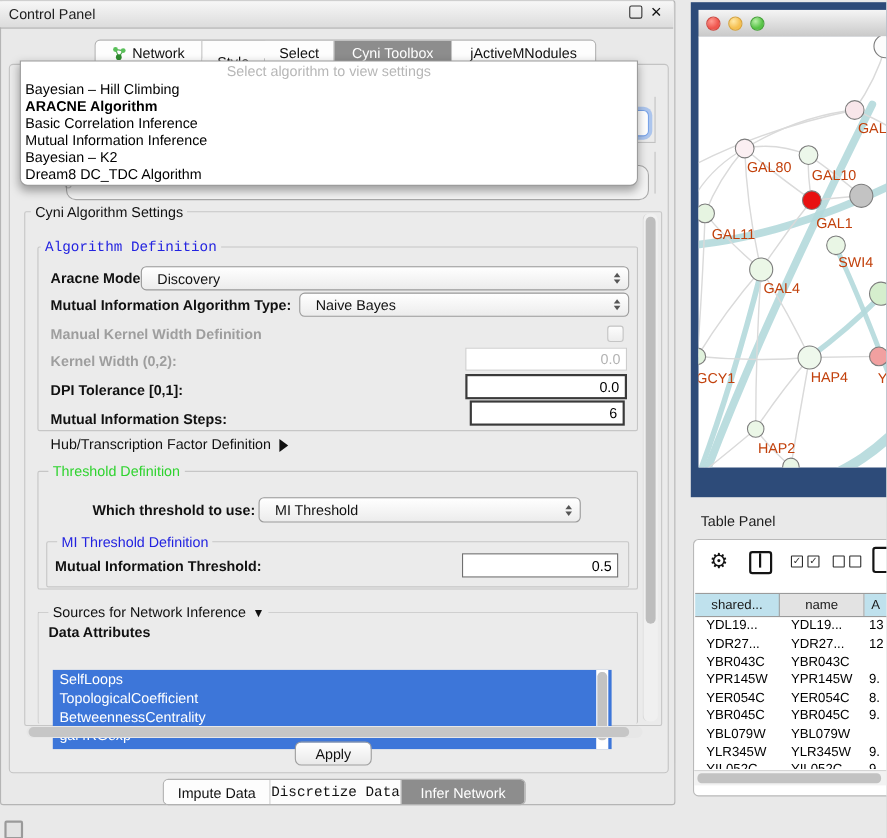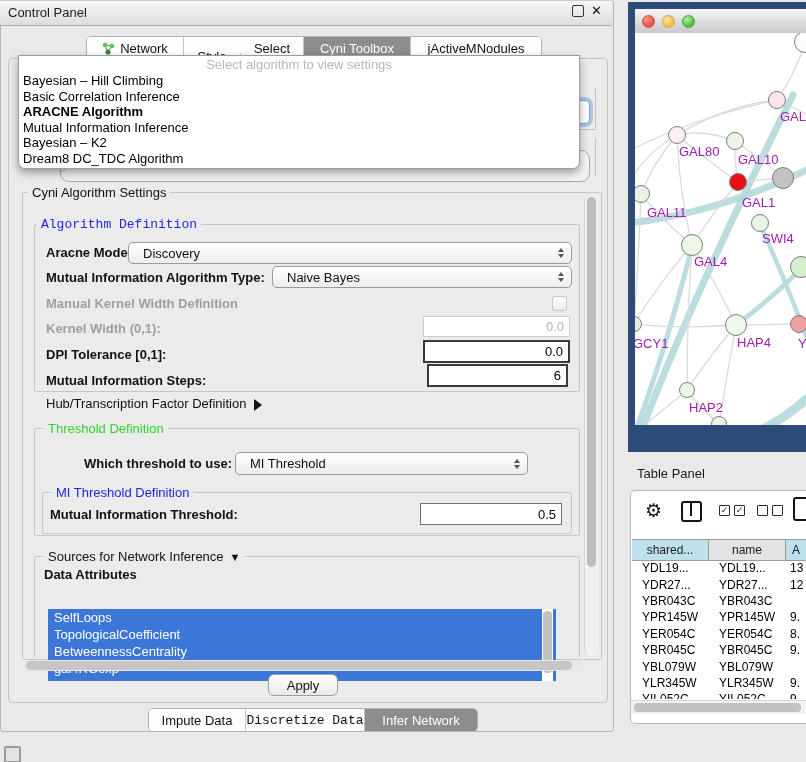--- a/index.html
+++ b/index.html
@@ -87,21 +87,21 @@
   
   .net-window{left:628px;top:2px;width:178px;height:450px;background:#2d4b79;overflow:hidden;}
   .net-titlebar{position:absolute;left:7px;top:7px;right:0;height:24px;background:linear-gradient(#f5f5f5,#c9c9c9);
                 border-bottom:1px solid #8e8e8e;display:flex;align-items:center;padding-left:7px;gap:7px;}
   .light{width:13px;height:13px;border-radius:50%;box-sizing:border-box;}
   .light.red{background:radial-gradient(circle at 35% 30%,#ff9a90,#ef564e 60%);border:1px solid #ce4840;}
   .light.yellow{background:radial-gradient(circle at 35% 30%,#ffe9a8,#f5bf4f 60%);border:1px solid #d6a33c;}
   .light.green{background:radial-gradient(circle at 35% 30%,#b8f0a8,#57c346 60%);border:1px solid #44a238;}
   .net-canvas{position:absolute;left:7px;top:31px;right:0;height:392px;background:#fff;overflow:hidden;}
   .net-node{position:absolute;border:1.5px solid #7d7d7d;border-radius:50%;box-sizing:border-box;}
-  .net-label{position:absolute;font-size:13px;color:#a21caf;white-space:nowrap;}
+  .net-label{position:absolute;font-size:13px;color:#c2410c;white-space:nowrap;}
 
   
   .tp-title{left:637px;top:466px;font-size:13px;color:#1c1c1c;}
   .table-panel{left:630px;top:490px;width:176px;height:232px;background:#fff;border:1px solid #b9b9b9;
                border-radius:5px 0 0 5px;overflow:hidden;}
   .tp-toolbar{position:absolute;left:0;top:6px;width:100%;height:34px;}
   .gear{position:absolute;left:14px;top:2px;font-size:19px;color:#141414;}
   .colbrowse{position:absolute;left:50px;top:4px;width:17px;height:17px;border:2px solid #141414;border-radius:3px;}
   .colbrowse i{position:absolute;left:7px;top:0;width:2px;height:13px;background:#141414;}
   .cbpair{position:absolute;top:8px;display:flex;gap:4px;}
@@ -173,22 +173,22 @@
   <div class="abs frag-combo"></div>
   <div class="abs frag-vline" style="left:595px;top:88px;height:41px;"></div>
   <div class="abs frag-hline" style="left:560px;top:129px;width:36px;"></div>
   <div class="abs frag-vline" style="left:595px;top:138px;height:38px;"></div>
   <div class="abs frag-bluering"></div>
 
   <div class="abs algo-overlay">
     <div class="algo-placeholder">Select algorithm to view settings</div>
     <div>
         <div class="algo-item">Bayesian – Hill Climbing</div>
+        <div class="algo-item bold">ARACNE Algorithm</div>
         <div class="algo-item">Basic Correlation Inference</div>
-        <div class="algo-item bold">ARACNE Algorithm</div>
         <div class="algo-item">Mutual Information Inference</div>
         <div class="algo-item">Bayesian – K2</div>
         <div class="algo-item">Dream8 DC_TDC Algorithm</div>
       </div>
   </div>
 
   <div class="abs fieldset" style="left:22px;top:192px;width:578px;height:466px;overflow:hidden;"></div>
   <span class="fs-title abs" style="left:28px;top:185px;color:#111;">Cyni Algorithm Settings</span>
 
   <div class="abs vtrack" style="left:584px;top:194px;width:13px;height:462px;">
@@ -212,21 +212,21 @@
     <span>Naive Bayes</span>
     <span class="combo-arrows">
         <i class="up"></i>
         <i class="down"></i>
       </span>
   </div>
 
   <span class="glbl" style="left:46px;top:296px;">Manual Kernel Width Definition</span>
   <div class="checkbox" style="left:552px;top:296px;"></div>
 
-  <span class="glbl" style="left:46px;top:321px;">Kernel Width (0,1):</span>
+  <span class="glbl" style="left:46px;top:321px;">Kernel Width (0,2):</span>
   <input class="tfield dim" style="left: 423px; top: 316px; width: 147px; height: 21px;" readonly="" value="0.0">
 
   <span class="blbl" style="left:46px;top:347px;">DPI Tolerance [0,1]:</span>
   <input class="tfield strong" style="left: 423px; top: 340px; width: 147px; height: 23px;" readonly="" value="0.0">
 
   <span class="blbl" style="left:46px;top:373px;">Mutual Information Steps:</span>
   <input class="tfield strong" style="left: 427px; top: 364px; width: 141px; height: 23px;" readonly="" value="6">
 
   <span class="plbl" style="left:46px;top:396px;">
     <span>Hub/Transcription Factor Definition</span><span class="tri-right"></span>

